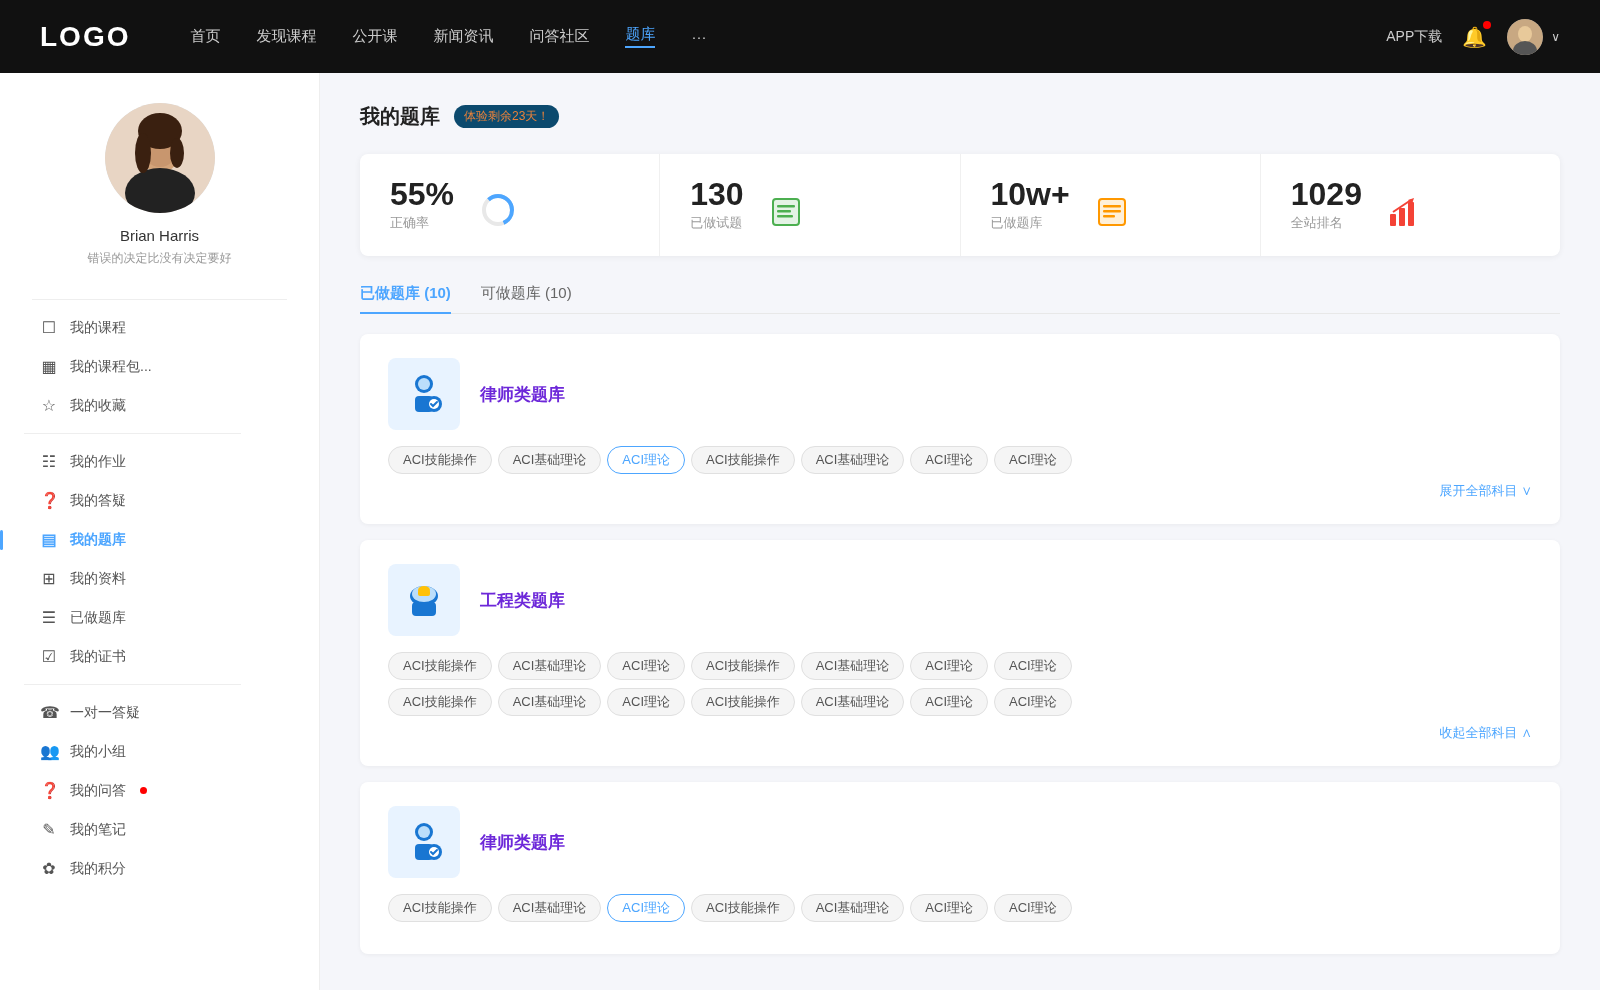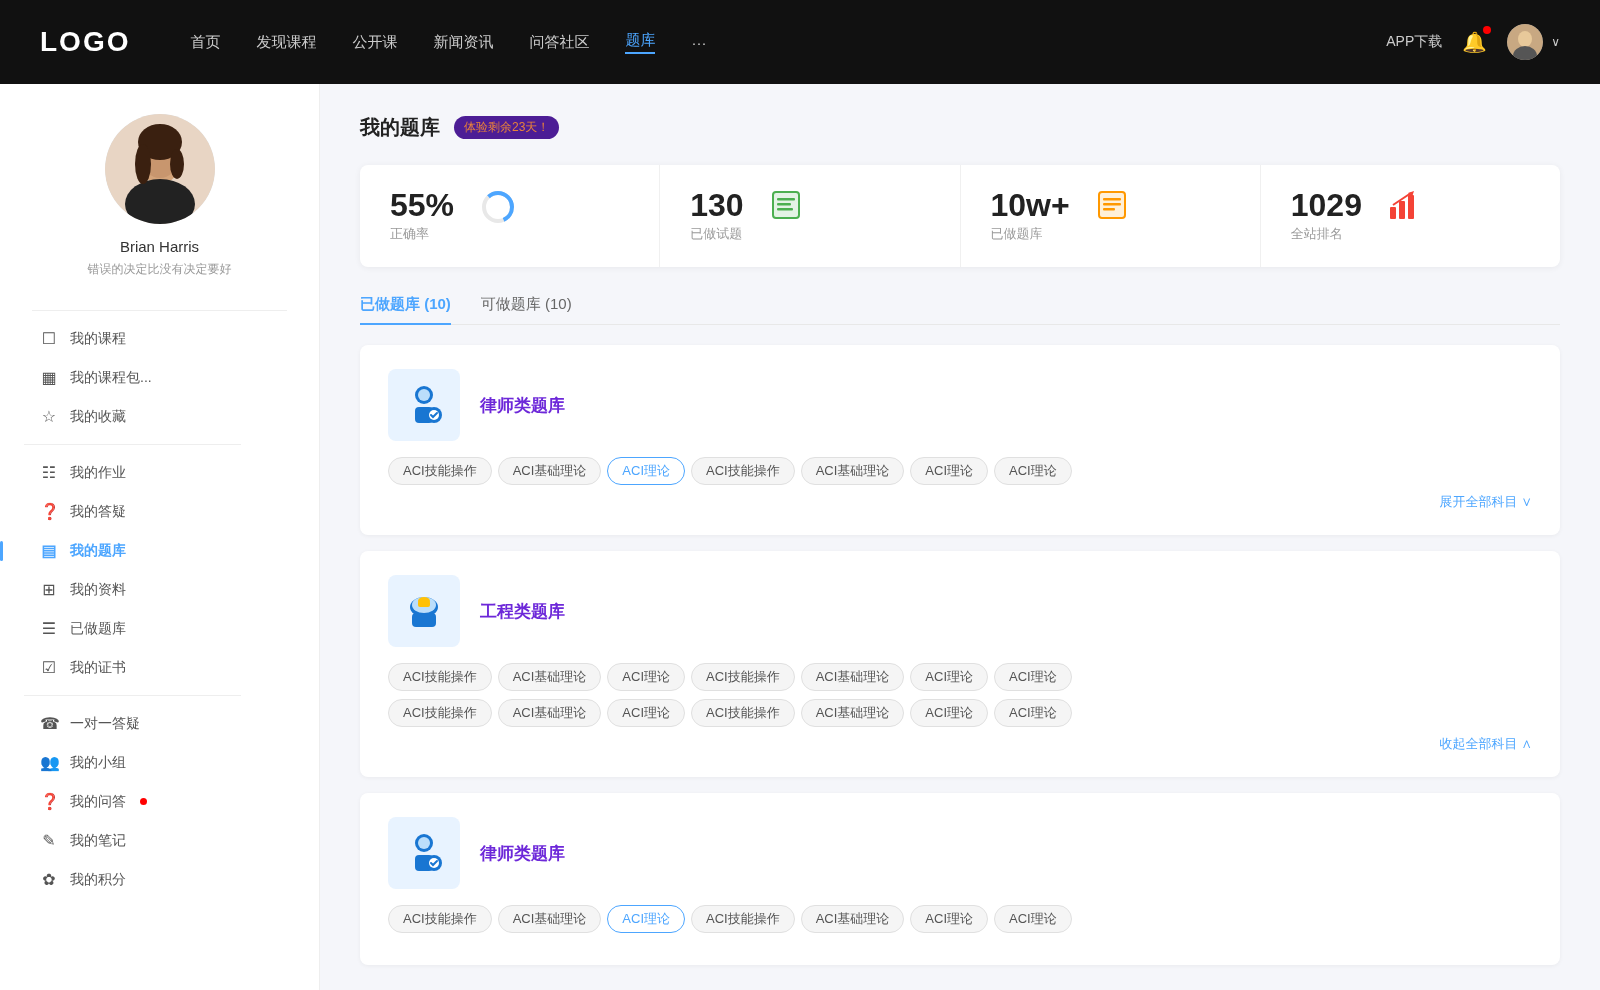--- a/index.html
+++ b/index.html
@@ -1,21 +1,21 @@
 <!DOCTYPE html>
 <html><head>
   <meta charset="utf-8">
   <style>
     * { box-sizing: border-box; margin: 0; padding: 0; }
     body { font-family: "PingFang SC", "Microsoft YaHei", sans-serif; background: #f0f2f5; min-height: 990px; }
 
     
     .header {
       background: #111;
-      height: 84px;
+      height: 73px;
       display: flex;
       align-items: center;
       padding: 1px 40px;
       position: relative;
       z-index: 10;
     }
     .header-logo {
       color: white;
       font-size: 28px;
       font-weight: bold;
@@ -178,42 +178,42 @@
       align-items: center;
       gap: 14px;
       margin-bottom: 24px;
     }
     .page-title {
       font-size: 20px;
       font-weight: 600;
       color: #222;
     }
     .trial-badge {
-      background: #4c1d95;
+      background: #0c4a6e;
       color: #e8813a;
       font-size: 12px;
       padding: 3px 10px;
       border-radius: 12px;
     }
 
     
     .stats-row {
       display: flex;
       gap: 0;
       background: white;
       border-radius: 8px;
       margin-bottom: 28px;
       overflow: hidden;
       box-shadow: 0 1px 6px rgba(0,0,0,0.06);
     }
     .stat-item {
       flex: 1;
       padding: 24px 30px;
       display: flex;
-      align-items: flex-start;
+      align-items: flex-end;
       gap: 26px;
       border-right: 1px solid #f0f0f0;
     }
     .stat-item:last-child { border-right: none; }
     .stat-text {}
     .stat-value {
       font-size: 32px;
       font-weight: 700;
       color: #222;
       line-height: 1;

